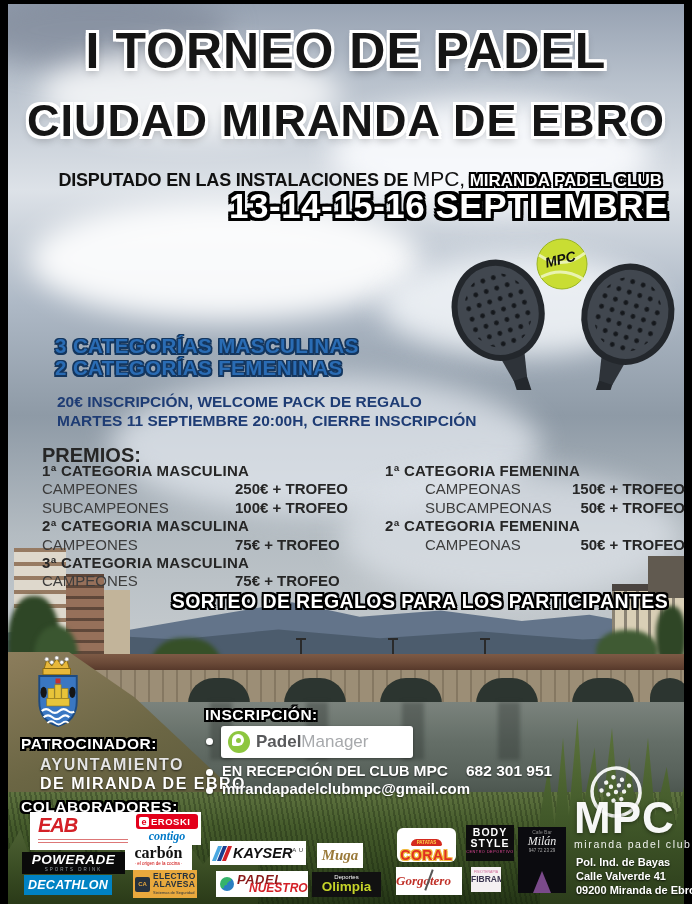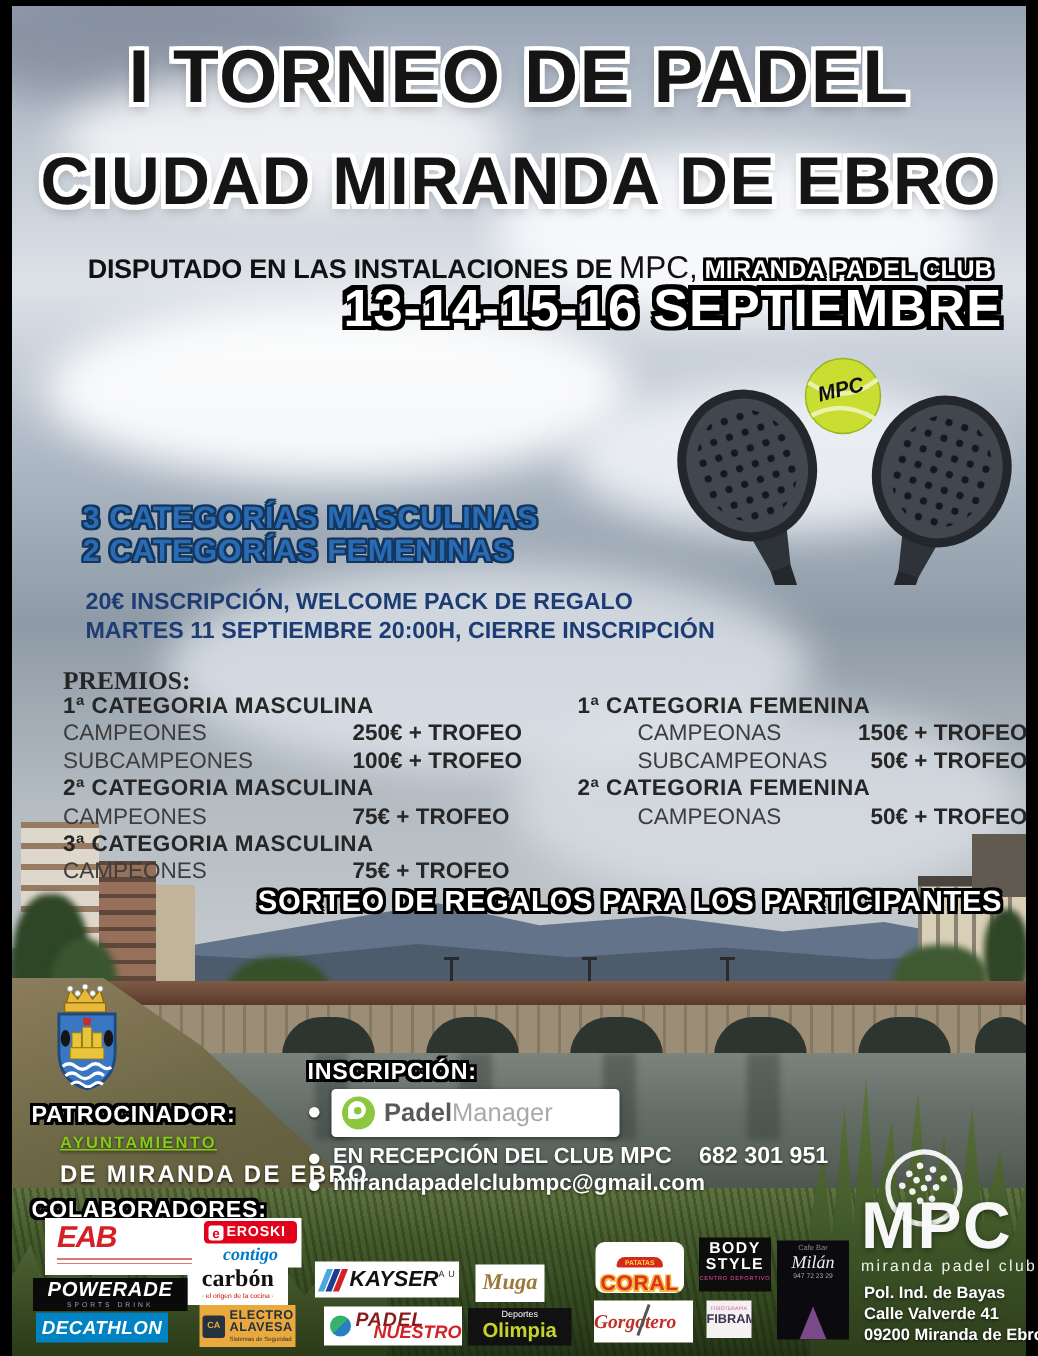--- a/index.html
+++ b/index.html
@@ -91,36 +91,36 @@
   .venue-club{font-weight:800;font-size:17px;color:#fff;}
   .dates{top:186px;right:24px;font-size:35px;font-weight:800;color:#fff;letter-spacing:.5px;white-space:nowrap;}
 
   
   .cat{left:55px;font-size:20.5px;font-weight:800;color:#2a6cb4;letter-spacing:.4px;white-space:nowrap;}
   .cat1{top:334px;} .cat2{top:356px;}
   .reg{left:57px;font-size:15.5px;font-weight:700;color:#1e3c74;white-space:nowrap;}
   .reg1{top:393px;} .reg2{top:412px;}
 
   
-  .premios-h{left:42px;top:444px;font-size:17px;font-weight:700;color:#262626;font-family:Liberation Serif, serif;}
+  .premios-h{left:42px;top:444px;font-size:20px;font-weight:700;color:#262626;}
   .prizecol{font-size:15px;line-height:18.4px;white-space:nowrap;}
   .pcol-l{left:42px;top:462px;width:330px;}
   .pcol-r{left:385px;top:462px;width:300px;}
   .pcat{font-weight:700;color:#262626;letter-spacing:.3px;}
   .prow{display:flex;}
   .plabel{color:#3d3d3d;font-weight:400;}
   .pcol-l .plabel{width:193px;} .pcol-r .plabel{width:175px;margin-left:40px;}
   .pvalue{font-weight:700;color:#262626;}
   .raffle{left:150px;top:590px;width:540px;text-align:center;font-size:19.5px;font-weight:800;
     color:#fff;letter-spacing:.4px;white-space:nowrap;}
 
   
   .head-sticker{font-size:15.5px;font-weight:800;color:#fff;letter-spacing:.5px;white-space:nowrap;}
   .sponsor-h{left:21px;top:735px;}
-  .sponsor1{left:40px;top:756px;font-size:11px;font-weight:700;color:#84cc16;letter-spacing:1.5px;white-space:nowrap;text-decoration:underline;}
+  .sponsor1{left:40px;top:756px;font-size:16px;font-weight:700;color:#e5e5e5;letter-spacing:1.5px;white-space:nowrap;}
   .sponsor2{left:40px;top:775px;font-size:16px;font-weight:700;color:#fff;letter-spacing:1.5px;white-space:nowrap;}
   .collab-h{left:21px;top:798px;}
   .insc-h{left:205px;top:706px;}
   .bullet{width:7px;height:7px;border-radius:50%;background:#fff;box-shadow:0 1px 2px rgba(0,0,0,.6);}
   .bu1{left:206px;top:738px;} .bu2{left:206px;top:769px;} .bu3{left:206px;top:787px;}
   .pm-box{left:221px;top:726px;width:192px;height:32px;background:#fff;border-radius:3px;
     display:flex;align-items:center;padding-left:7px;box-sizing:border-box;box-shadow:0 1px 3px rgba(0,0,0,.4);}
   .pm-icon{width:22px;height:22px;border-radius:50%;background:#8dc63f;position:relative;margin-right:6px;flex:none;}
   .pm-ring{position:absolute;left:4px;top:3px;width:12px;height:12px;background:#fff;border-radius:50% 50% 50% 15%;}
   .pm-dot{position:absolute;left:7.5px;top:6.5px;width:5px;height:5px;background:#8dc63f;border-radius:50%;}

